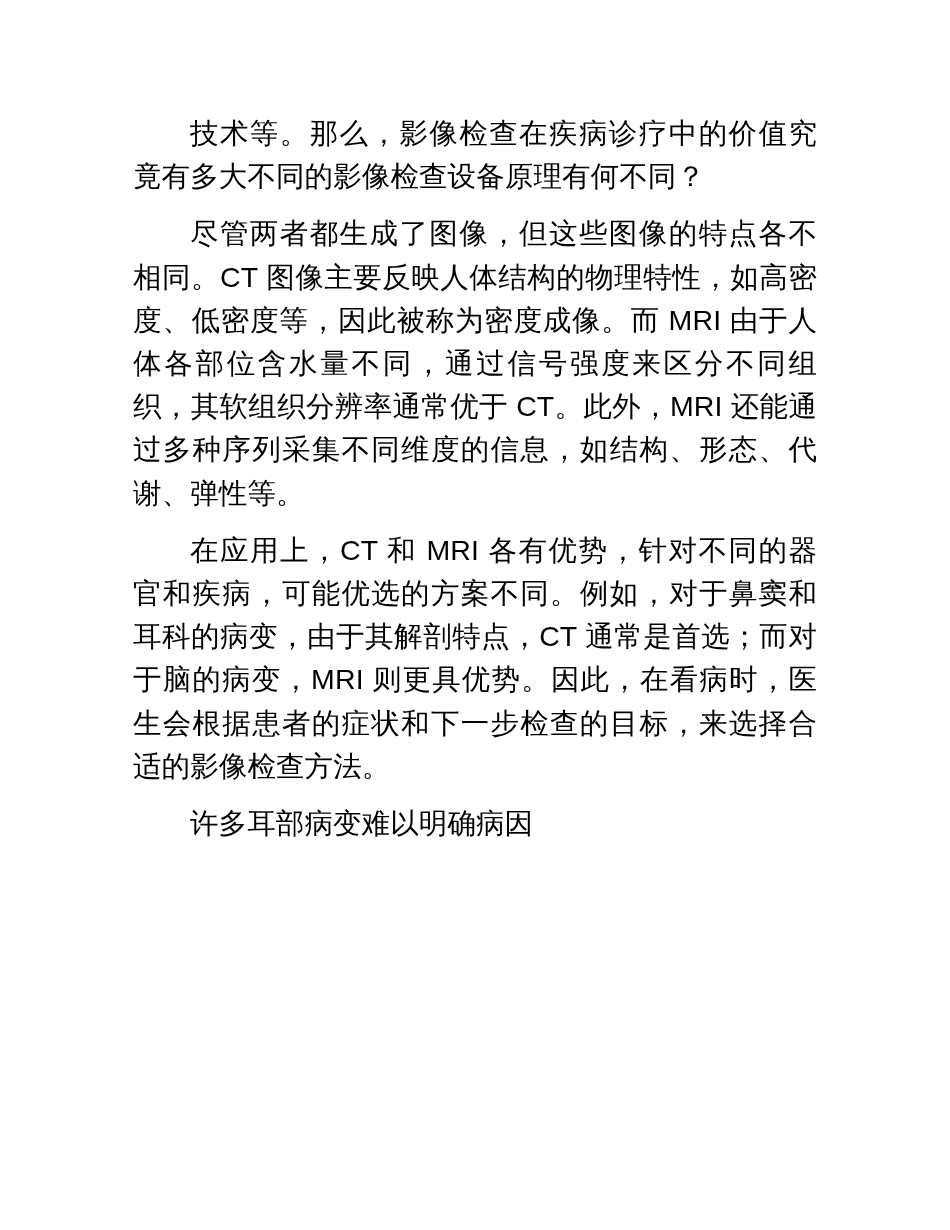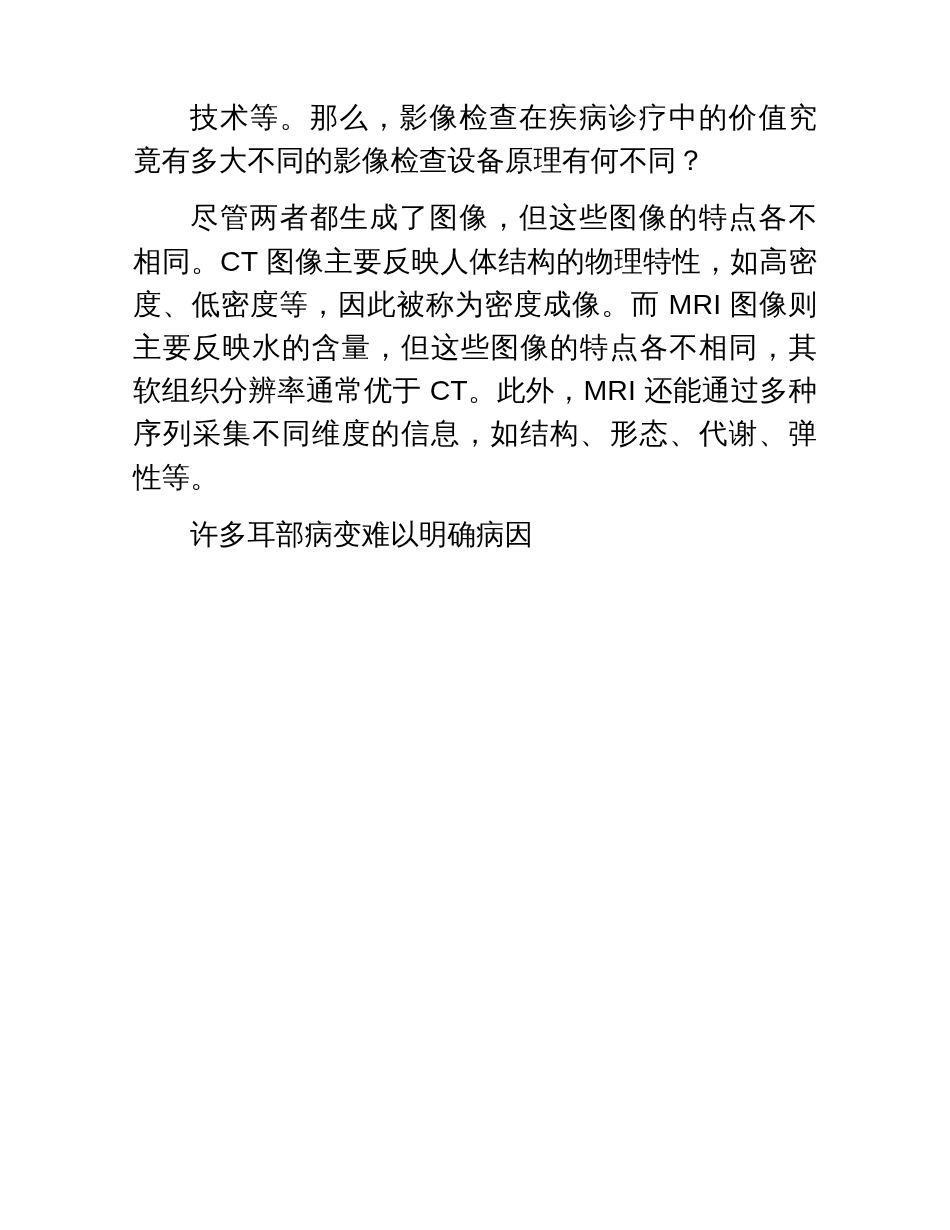--- a/index.html
+++ b/index.html
@@ -23,21 +23,21 @@
     background: #ffffff;
     padding: 0;
   }
   .doc-body {
     position: absolute;
     left: 133px;
     top: 96px;
     width: 684px;
   }
   .para {
-    margin: 0 0 0 0;
+    margin: 16px 0 0 0;
     font-size: 28.5px;
     line-height: 43.2px;
     text-align: justify;
     text-justify: inter-character;
     text-indent: 2em;
     letter-spacing: 0.1px;
     word-break: break-all;
     font-weight: 400;
     color: #000000;
   }
@@ -52,20 +52,21 @@
 </head>
 <body>
 
 <div class="page">
 
   <div class="doc-body">
 
     <p class="para">技术等。那么，影像检查在疾病诊疗中的价值究竟有多大不同的影像检查设备原理有何不同？</p>
 
 
-    <p class="para">尽管两者都生成了图像，但这些图像的特点各不相同。CT 图像主要反映人体结构的物理特性，如高密度、低密度等，因此被称为密度成像。而 MRI 图像则主要反映水的含量，但这些图像的特点各不相同，其软组织分辨率通常优于 CT。此外，MRI 还能通过多种序列采集不同维度的信息，如结构、形态、代谢、弹性等。</p>
+    <p class="para">尽管两者都生成了图像，但这些图像的特点各不相同。CT 图像主要反映人体结构的物理特性，如高密度、低密度等，因此被称为密度成像。而 MRI 由于人体各部位含水量不同，通过信号强度来区分不同组织，其软组织分辨率通常优于 CT。此外，MRI 还能通过多种序列采集不同维度的信息，如结构、形态、代谢、弹性等。</p>
 
+    <p class="para">在应用上，CT 和 MRI 各有优势，针对不同的器官和疾病，可能优选的方案不同。例如，对于鼻窦和耳科的病变，由于其解剖特点，CT 通常是首选；而对于脑的病变，MRI 则更具优势。因此，在看病时，医生会根据患者的症状和下一步检查的目标，来选择合适的影像检查方法。</p>
 
     <p class="para ragged">许多耳部病变难以明确病因</p>
 
   </div>
 
 </div>
 
 </body></html>

